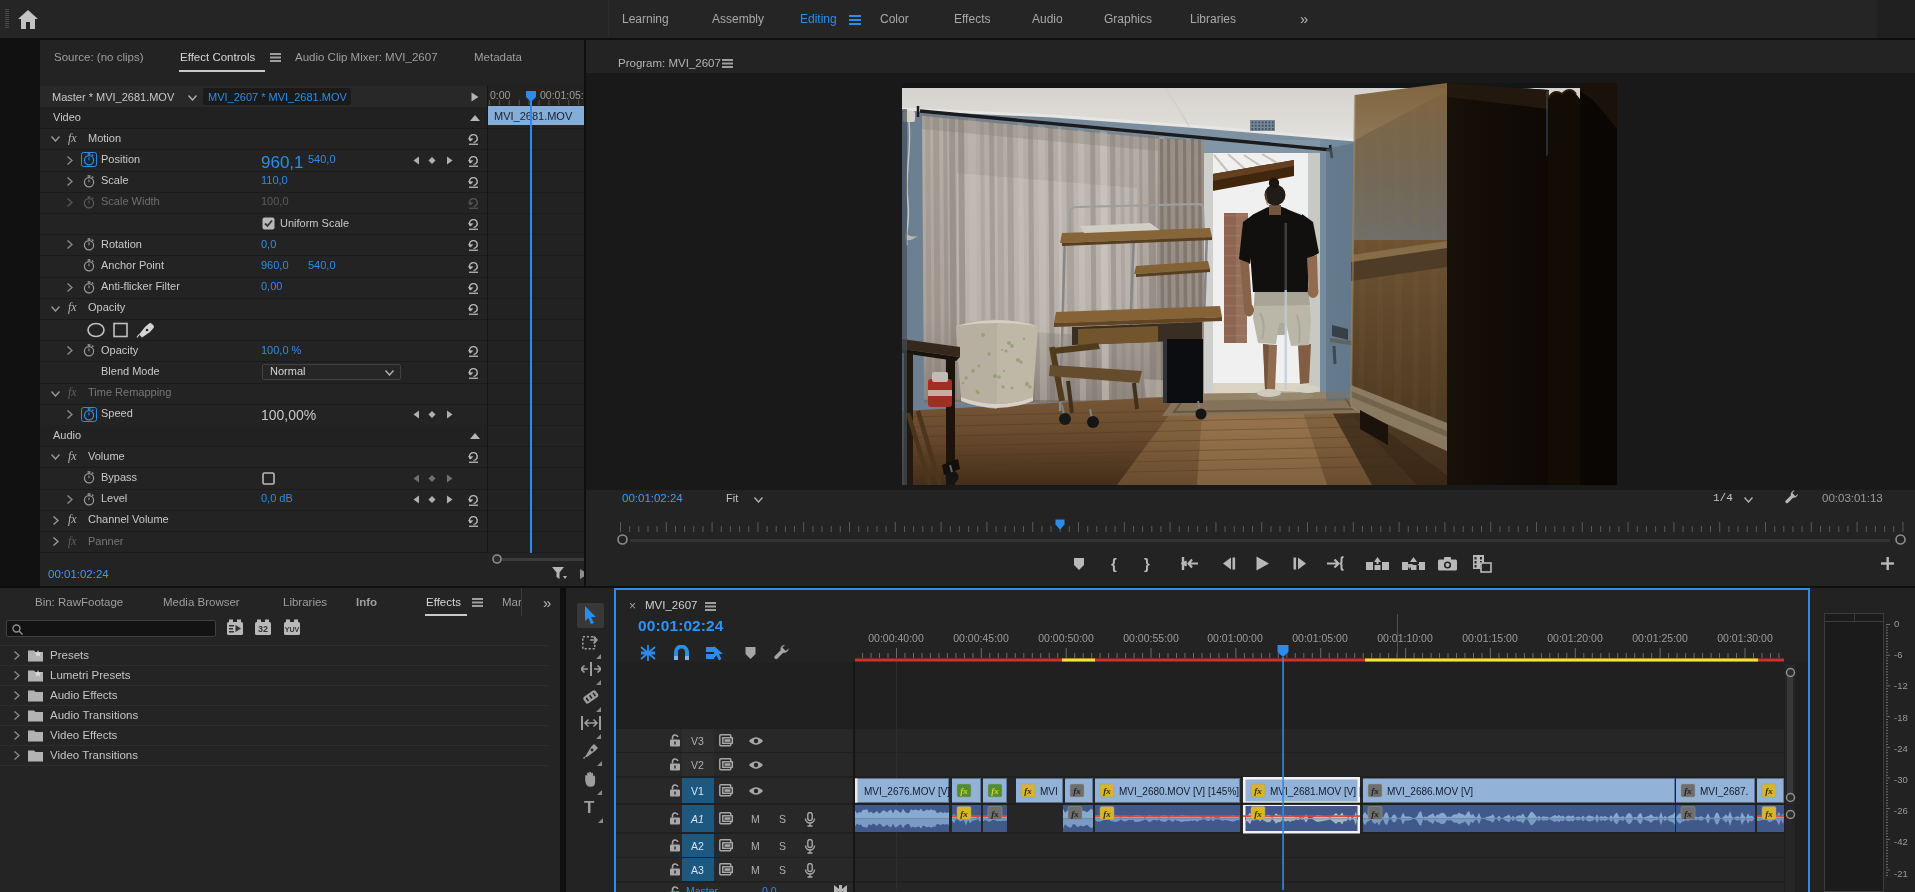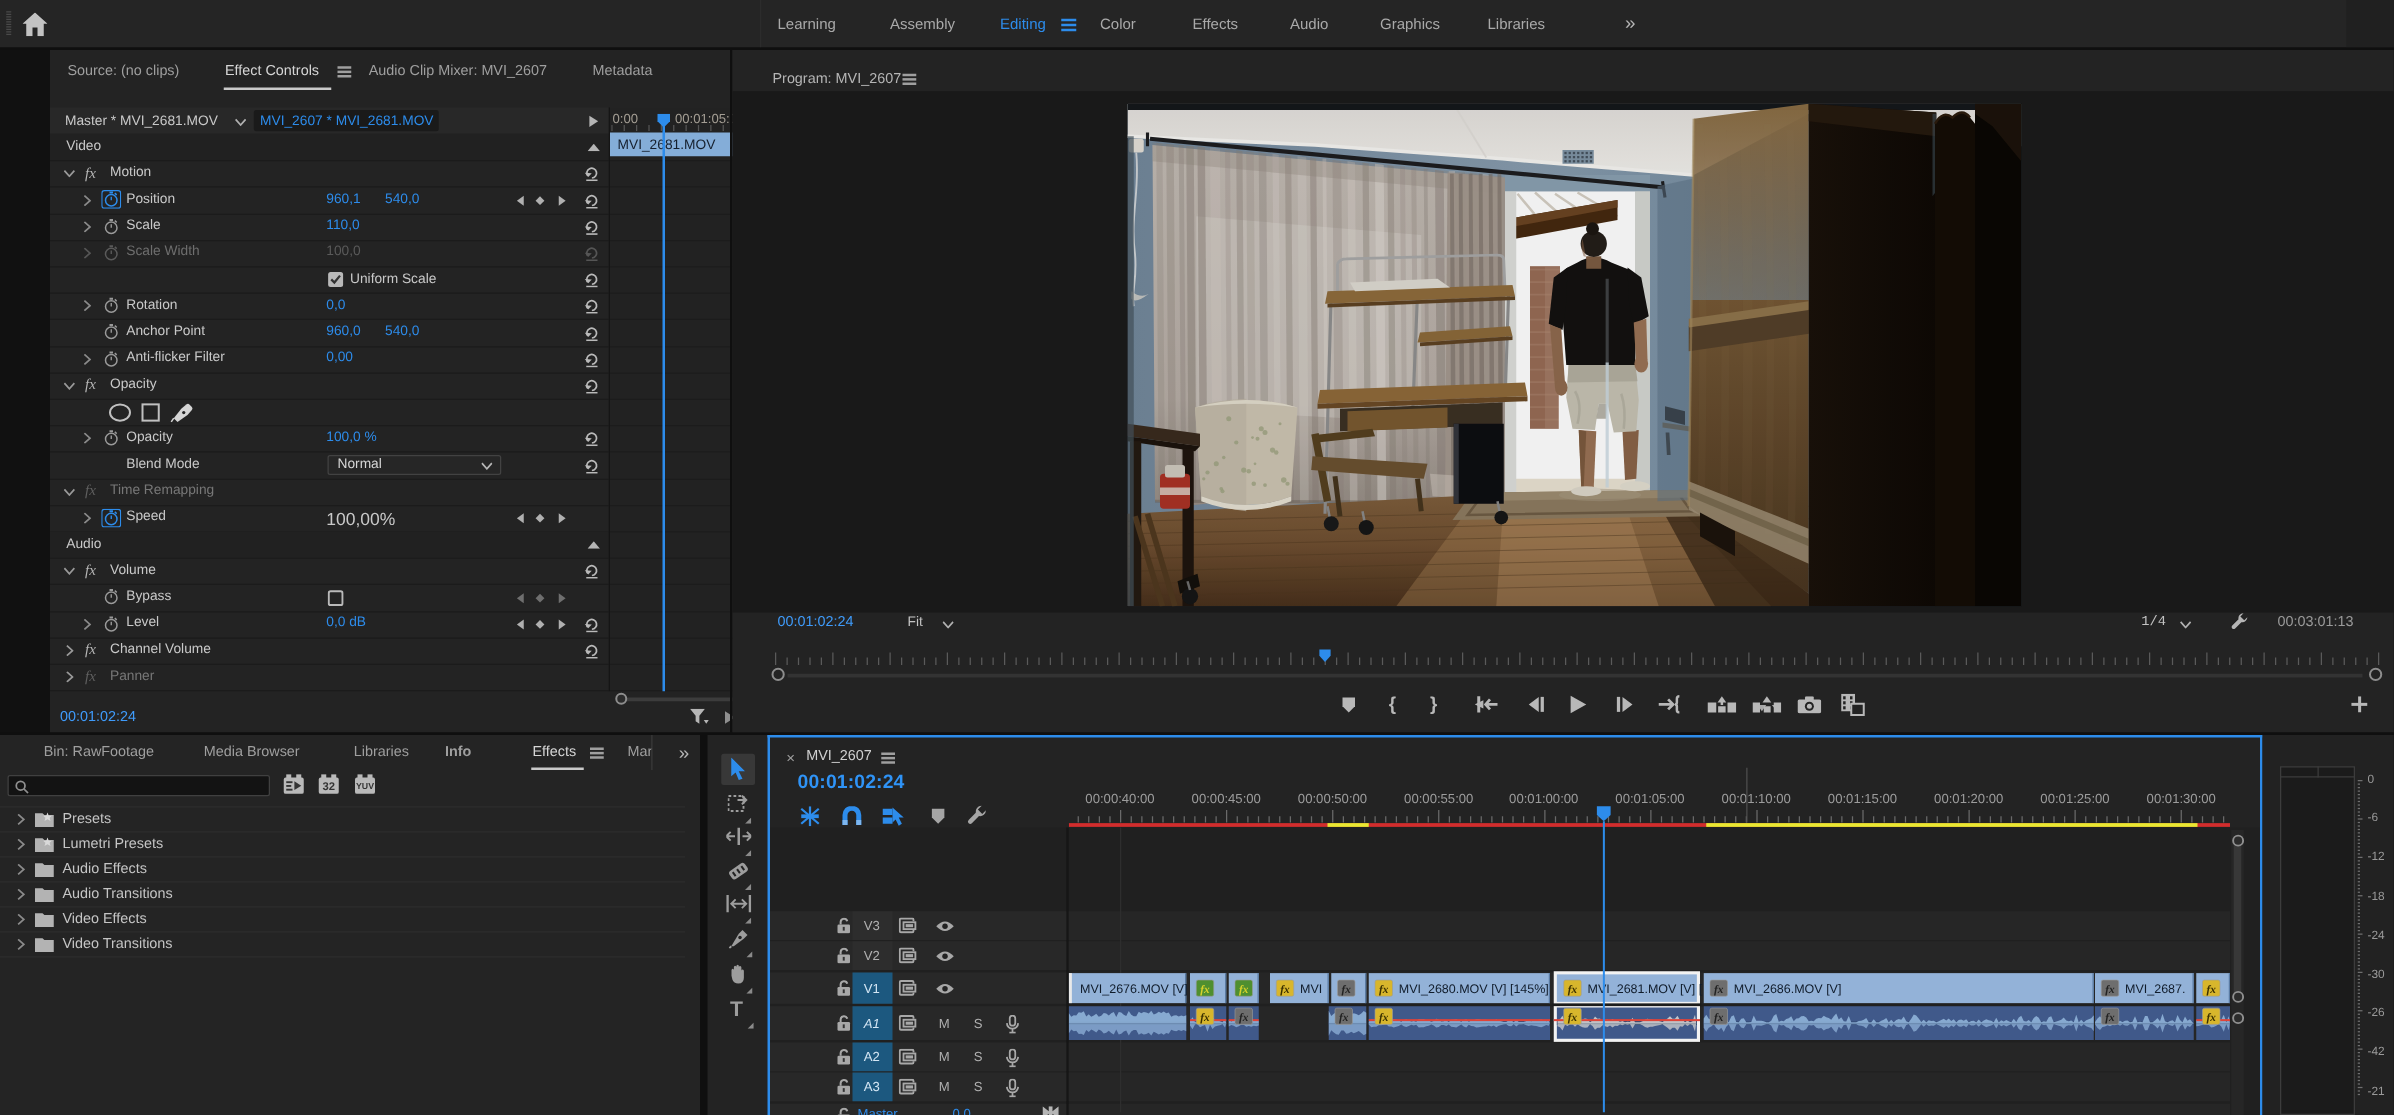--- a/index.html
+++ b/index.html
@@ -76,21 +76,21 @@
       <path d="M1.5 0.5 L6 4.5 L1.5 8.5" stroke="#8a8a8a" stroke-width="1.4" fill="none"></path>
     </svg>
 <svg class="abs" style="left:41px;top:112px" width="16" height="15" viewBox="0 0 16 15">
       <rect x="0.5" y="0.5" width="15" height="14" rx="2" fill="none" stroke="#2d8ceb"></rect>
       <circle cx="8" cy="8.2" r="4.6" fill="none" stroke="#2d8ceb" stroke-width="1.2"></circle>
       <rect x="6.6" y="1.2" width="2.8" height="1.6" fill="#2d8ceb"></rect>
       <rect x="10.6" y="2.6" width="2" height="1.2" transform="rotate(40 11.6 3.2)" fill="#2d8ceb"></rect>
       <path d="M8 8.2 L8 5.4" stroke="#2d8ceb" stroke-width="1.1"></path>
     </svg>
 <div class="txt" style="left:61px;top:113.0px;font-size:11px;color:#c9c9c9;font-weight:normal;letter-spacing:0px;">Position</div>
-<div class="txt" style="left:221px;top:113.0px;font-size:11px;color:#2d8ceb;font-weight:normal;letter-spacing:0px;">960,1</div>
+<div class="txt" style="left:221px;top:113.0px;font-size:17px;color:#2d8ceb;font-weight:normal;letter-spacing:0px;">960,1</div>
 <div class="txt" style="left:268px;top:113.0px;font-size:11px;color:#2d8ceb;font-weight:normal;letter-spacing:0px;">540,0</div>
 <svg class="abs" style="left:373px;top:116px" width="40" height="9" viewBox="0 0 40 9">
       <path d="M6 0.5 L6 8.5 L0.5 4.5 Z" fill="#b0b0b0"></path>
       <rect x="16.5" y="2" width="5" height="5" transform="rotate(45 19 4.5)" fill="#b0b0b0"></rect>
       <path d="M34 0.5 L34 8.5 L39.5 4.5 Z" fill="#b0b0b0"></path>
     </svg>
 <svg class="abs" style="left:427px;top:114px" width="13" height="13" viewBox="0 0 13 13">
       <path d="M3.2 8.8 A3.9 3.9 0 1 1 6.5 10.4" fill="none" stroke="#b9b9b9" stroke-width="1.4"></path>
       <path d="M0.8 6.2 L3.6 9.6 L6.4 6.6 Z" fill="#b9b9b9"></path>
       <rect x="2" y="11.6" width="9" height="1.3" fill="#b9b9b9"></rect>

